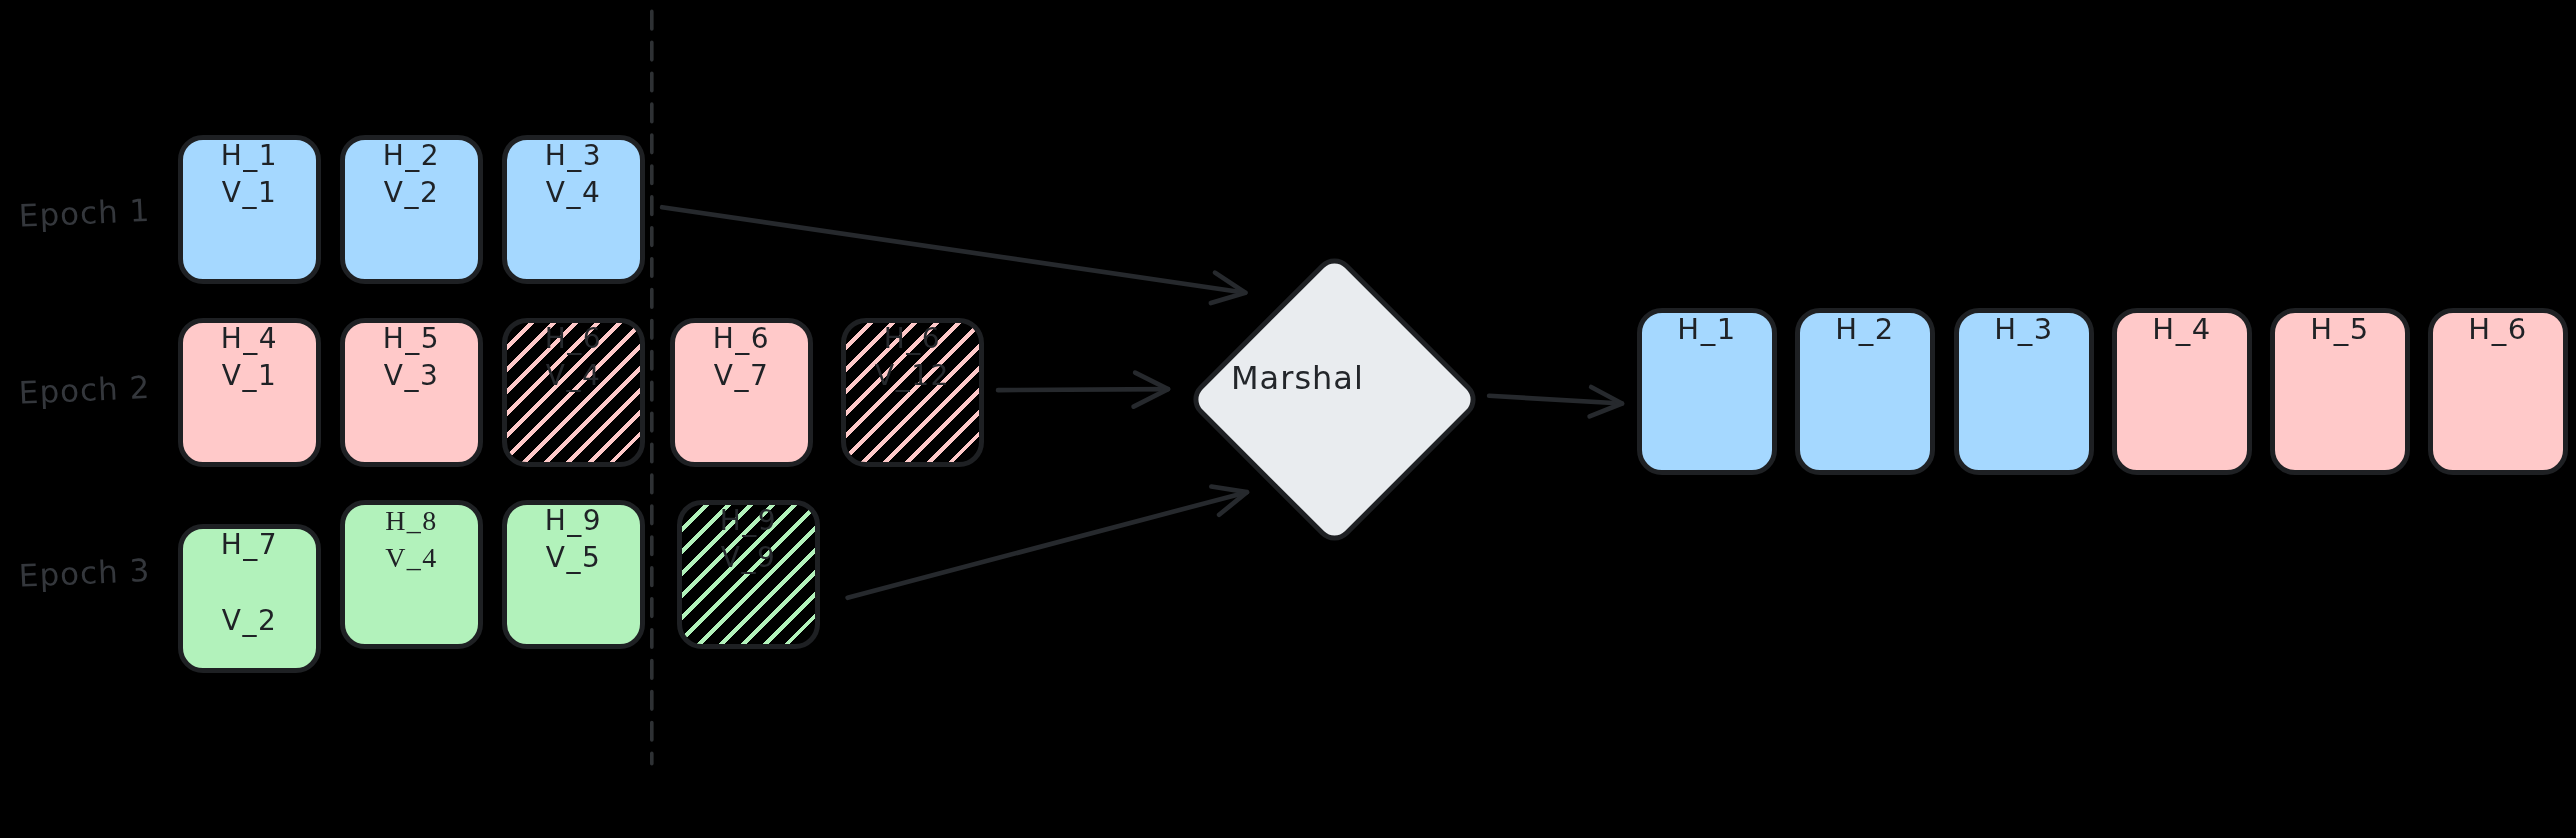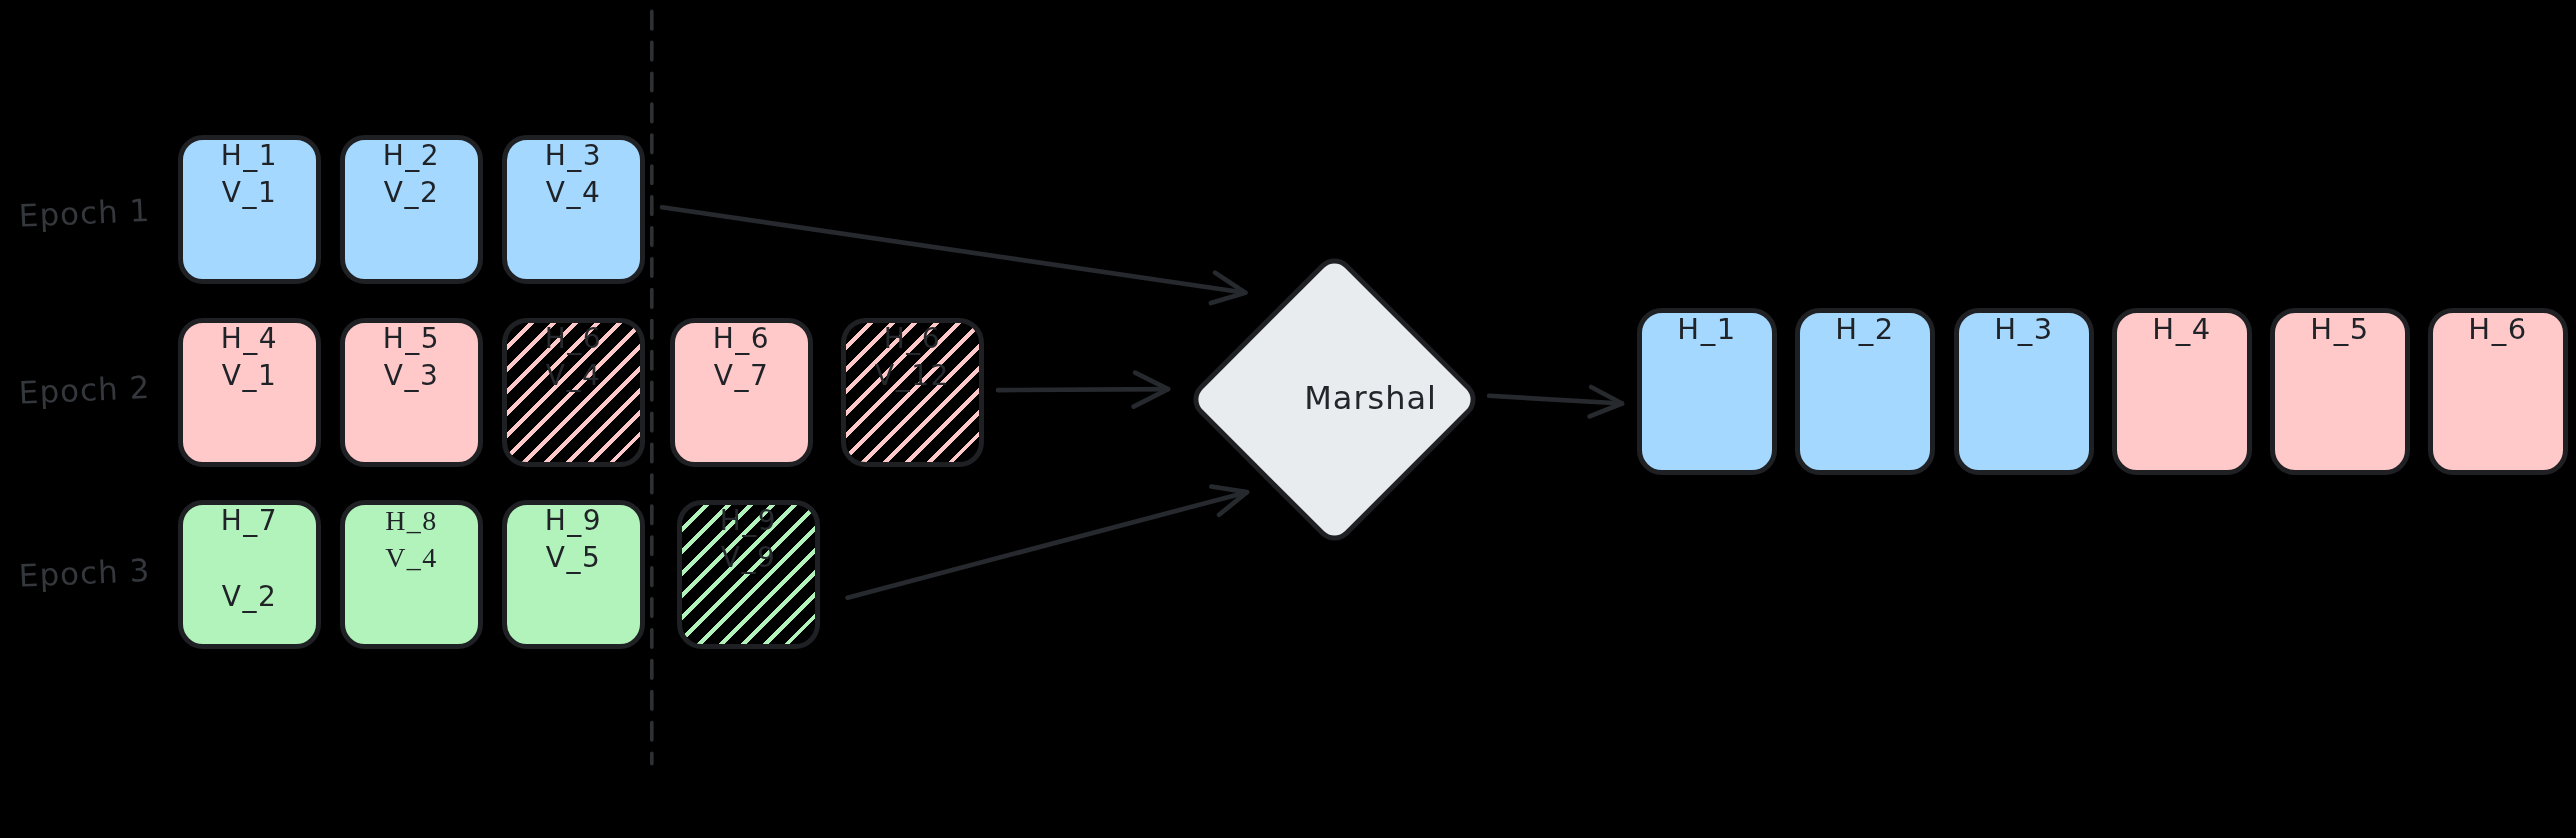--- a/index.html
+++ b/index.html
@@ -30,22 +30,22 @@
   .hatch-pink {background:repeating-linear-gradient(135deg,#ffc9c9 0 4.1px,rgba(0,0,0,0) 4.1px 15.5px);}
   .hatch-green{background:repeating-linear-gradient(135deg,#b2f2bb 0 4.1px,rgba(0,0,0,0) 4.1px 15.5px);}
   .hatch-pink .line,.hatch-green .line{color:#26292d;}
   
   .diamond{
     position:absolute;left:1229px;top:294px;width:211px;height:211px;
     box-sizing:border-box;background:#e9ecef;border:5.7px solid #1e2023;
     border-radius:19.6px;transform:rotate(45deg);
   }
   .diamond-label{
-    position:absolute;left:1231px;top:379px;width:206px;
-    text-align:right;font-size:32px;color:#23262a;letter-spacing:1px;
+    position:absolute;left:1231px;top:359px;width:206px;
+    text-align:left;font-size:32px;color:#23262a;letter-spacing:1px;
   }
   
   .boundary-label{
     position:absolute;left:518px;top:778px;width:289px;
     text-align:center;font-size:30px;color:#34373c;letter-spacing:1px;white-space:nowrap;
   }
   
   #overlay{position:absolute;left:0;top:0;pointer-events:none;}
   .stroke{stroke:#26292d;stroke-width:9;fill:none;stroke-linecap:round;stroke-linejoin:round;}
   .dashline{stroke:#2e3134;stroke-width:7;stroke-dasharray:34 26;stroke-linecap:round;}
@@ -106,21 +106,21 @@
   </div>
   <div class="box ibox fill-pink" style="left:670px;top:318px;">
     <span class="line">H_6</span>
     <span class="line">V_7</span>
   </div>
   <div class="box ibox hatch-pink" style="left:841px;top:318px;">
     <span class="line">H_6</span>
     <span class="line">V_12</span>
   </div>
 
-  <div class="box ibox fill-green" style="left:178px;top:500px;gap:44px;">
+  <div class="box ibox fill-green" style="left:178px;top:524px;gap:44px;">
     <span class="line">H_7</span>
     <span class="line">V_2</span>
   </div>
   <div class="box ibox fill-green" style="left:340px;top:500px;font-family:Liberation Serif, serif;">
     <span class="line">H_8</span>
     <span class="line">V_4</span>
   </div>
   <div class="box ibox fill-green" style="left:502px;top:500px;">
     <span class="line">H_9</span>
     <span class="line">V_5</span>

